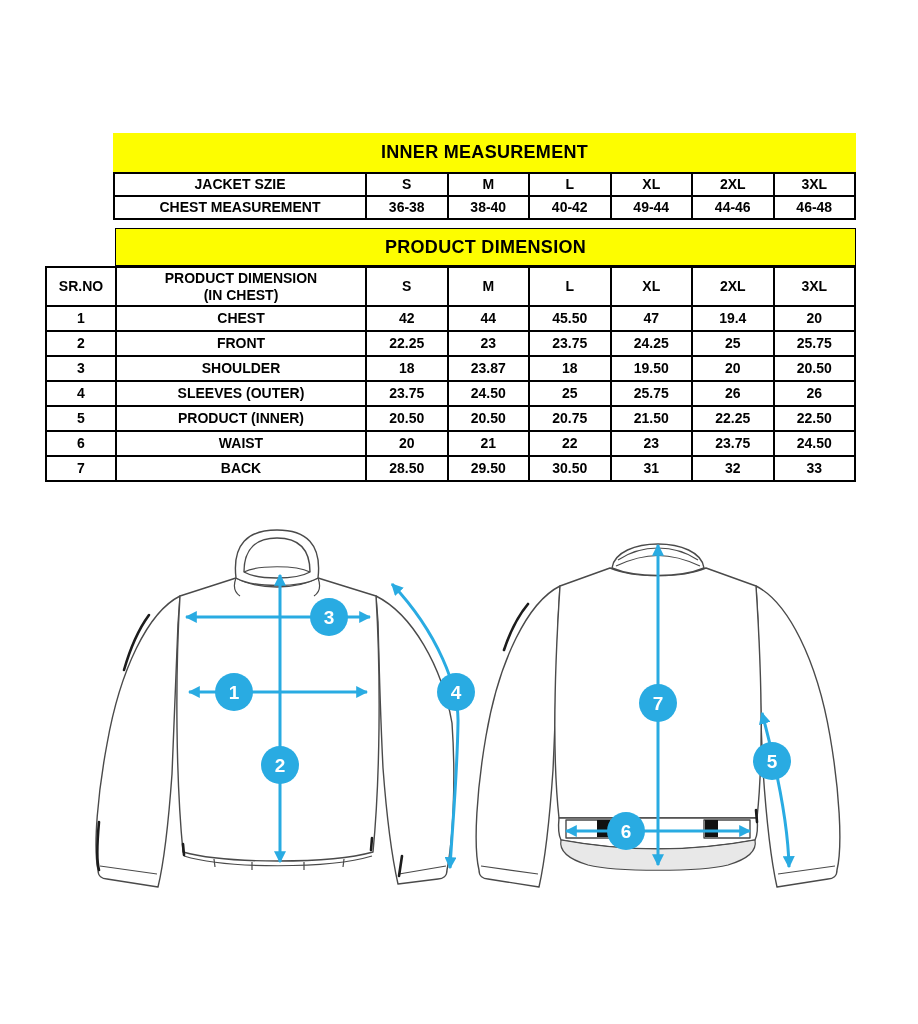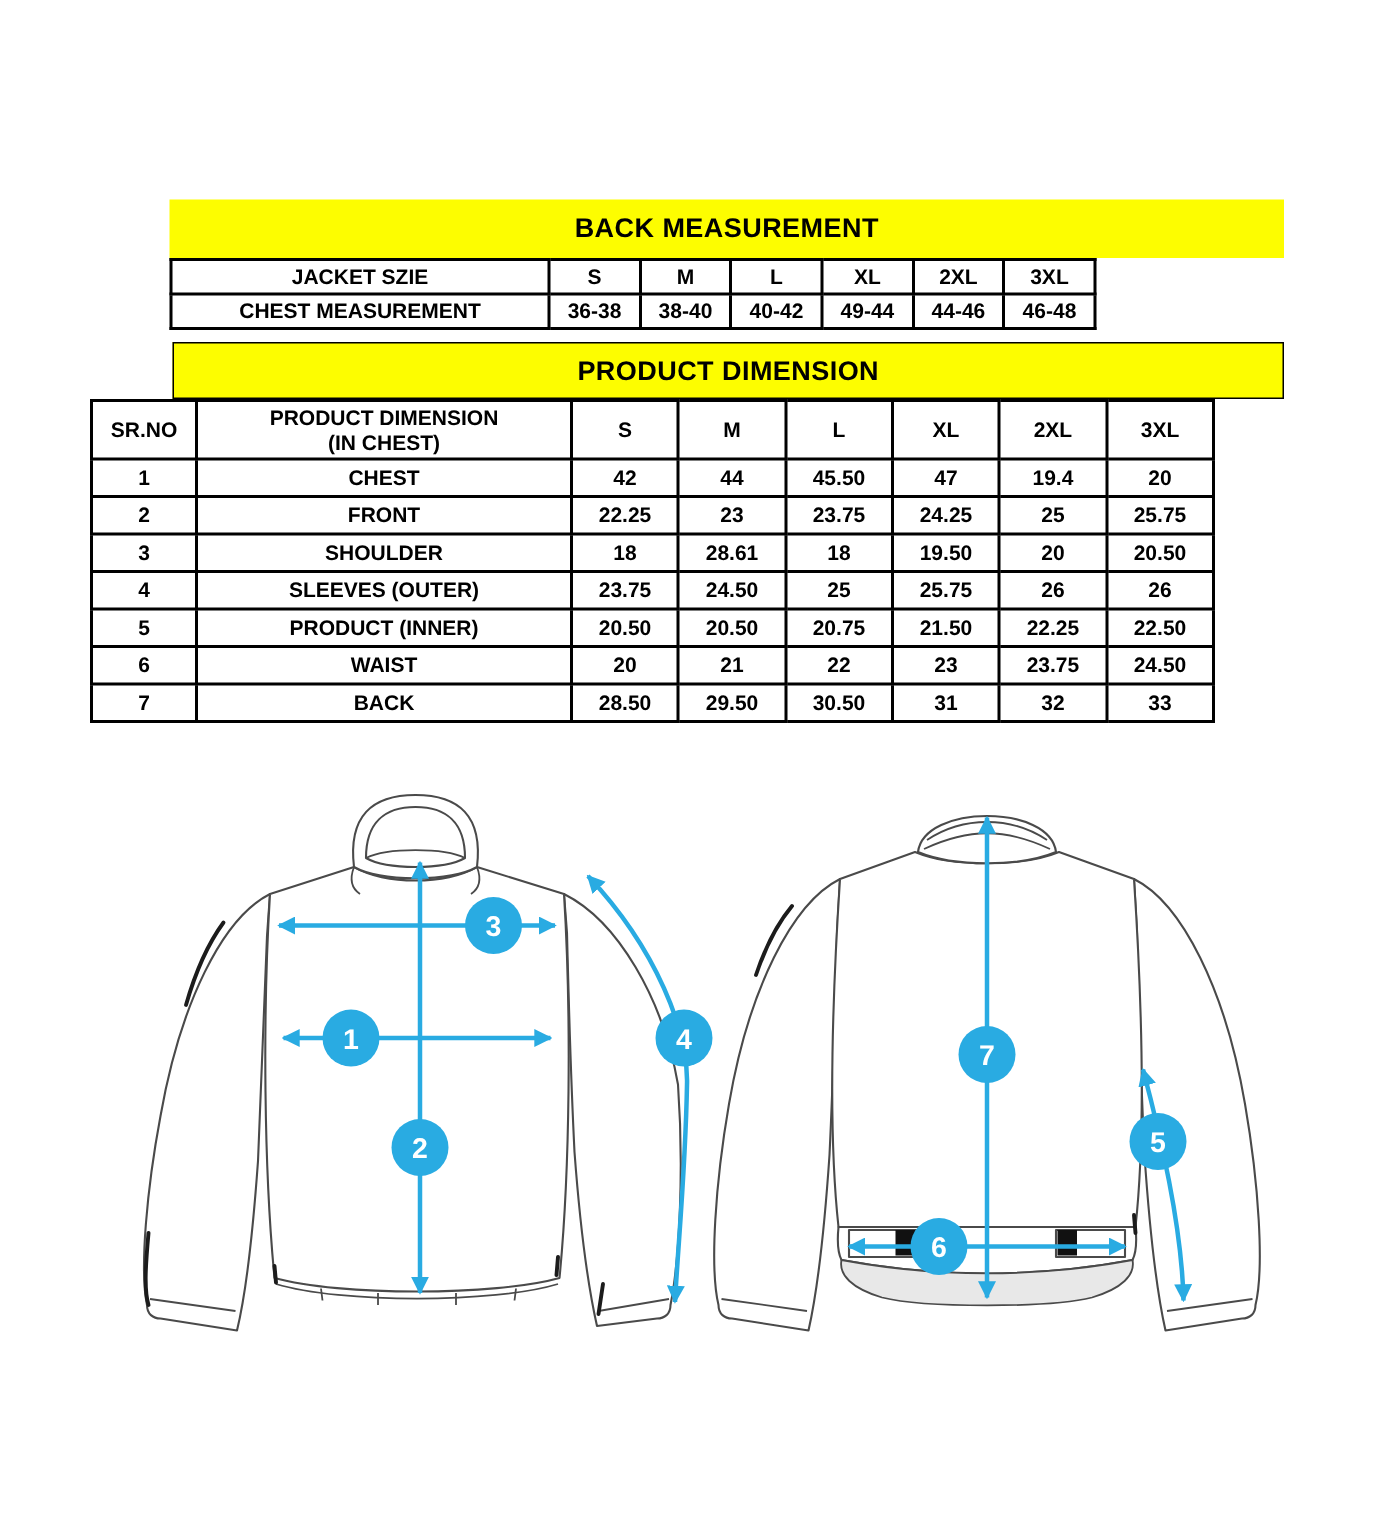--- a/index.html
+++ b/index.html
@@ -14,22 +14,22 @@
   .yellow-band {
     position:absolute;
     background:#fdfd00;
     display:flex; align-items:center; justify-content:center;
     font-weight:bold; font-size:18px; letter-spacing:.3px;
   }
   #bm-band { left:113px; top:133px; width:743px; height:39px; }
   #pd-band { left:115px; top:228px; width:741px; height:38px; border:1px solid #000; }
 
   table { border-collapse:collapse; table-layout:fixed; position:absolute; }
-  #bm-table { left:113px; top:172px; width:618px;border-radius:16px; }
-  #pd-table { left:60px;  top:266px; width:750px; }
+  #bm-table { left:113px; top:172px; width:743px;border-radius:16px; }
+  #pd-table { left:45px;  top:266px; width:811px; }
   td, th {
     border:2px solid #000;
     text-align:center; vertical-align:middle;
     font-size:14px; font-weight:bold;
     padding:0; line-height:1.15;
   }
   #bm-table td { height:23px; }
   #pd-table thead th { height:39px; }
   #pd-table tbody td { height:25px; }
 
@@ -40,21 +40,21 @@
   .shade   { fill:none;    stroke:#1c1c1c; stroke-width:2.6; stroke-linecap:round; }
   .hemgray { fill:#e8e8e8; stroke:#4a4a4a; stroke-width:1.2; }
   .buckle  { fill:#111; }
   .arrow   { fill:none; stroke:#29abe2; stroke-width:3; }
   .mcirc   { fill:#29abe2; }
   .mnum    { fill:#fff; font-family:"Liberation Sans",sans-serif; font-size:19px; font-weight:bold; text-anchor:middle; }
 </style>
 </head>
 <body>
 
-<div id="bm-band" class="yellow-band">BACK MEASUREMENT</div>
+<div id="bm-band" class="yellow-band">INNER MEASUREMENT</div>
 
 <table id="bm-table">
   <colgroup>
       <col style="width:252px">
       <col>
       <col>
       <col>
       <col>
       <col>
       <col>
@@ -127,21 +127,21 @@
       <td>23</td>
       <td>23.75</td>
       <td>24.25</td>
       <td>25</td>
       <td>25.75</td>
     </tr>
     <tr>
       <td>3</td>
       <td>SHOULDER</td>
       <td>18</td>
-      <td>28.61</td>
+      <td>23.87</td>
       <td>18</td>
       <td>19.50</td>
       <td>20</td>
       <td>20.50</td>
     </tr>
     <tr>
       <td>4</td>
       <td>SLEEVES (OUTER)</td>
       <td>23.75</td>
       <td>24.50</td>

